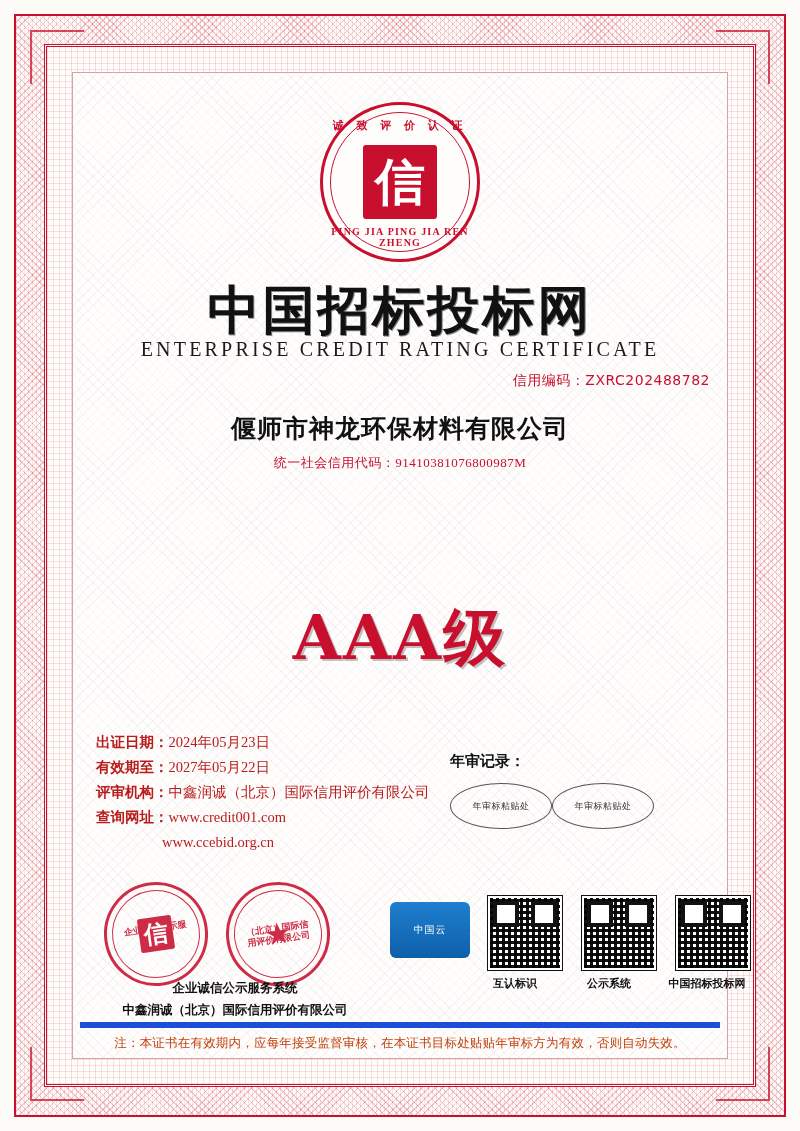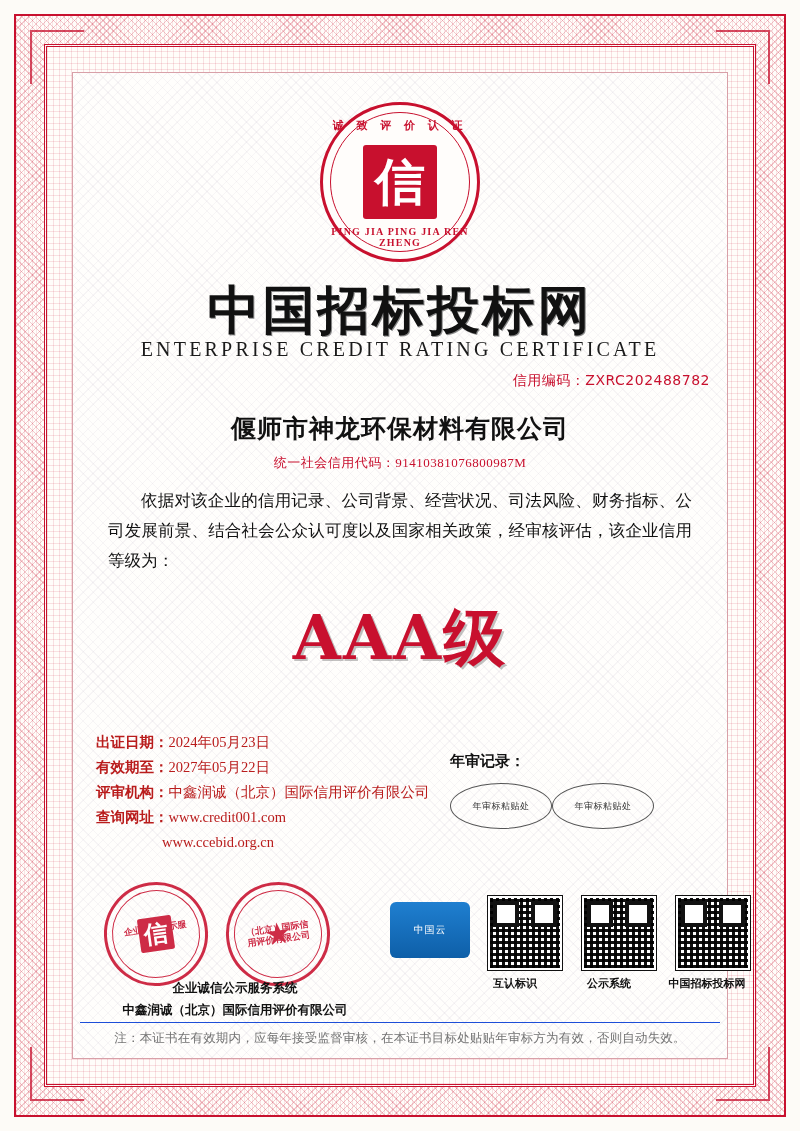--- a/index.html
+++ b/index.html
@@ -391,22 +391,22 @@
 
   
   .footer-note {
     position: absolute;
     left: 0;
     top: 942px;
     width: 640px;
     text-align: center;
     font-family: "DejaVu Sans", sans-serif;
     font-size: 12.5px;
-    color: #737373;
-    border-top: 1px solid #1d4ed8;
+    color: #c2410c;
+    border-top: 6px solid #1d4ed8;
     padding-top: 7px;
     letter-spacing: .2px;
   }
 </style>
 </head>
 <body>
 
 <div class="certificate">
 
   <div class="border-outer"></div>
@@ -427,21 +427,20 @@
     </div>
 
     <div class="title-cn">中国招标投标网</div>
     <div class="title-en">ENTERPRISE CREDIT RATING CERTIFICATE</div>
 
     <div class="cert-no">信用编码：ZXRC202488782</div>
 
     <div class="company">偃师市神龙环保材料有限公司</div>
     <div class="uscc">统一社会信用代码：91410381076800987M</div>
 
-    <div class="body-text">依据对该企业的信用记录、公司背景、经营状况、司法风险、财务指标、公司发展前景、结合社会公众认可度以及国家相关政策，经审核评估，该企业信用等级为：</div>
 
     <div class="grade">AAA级</div>
 
     <div class="details">
       <div class="row">
         <span class="lbl">出证日期：</span><span>2024年05月23日</span>
       </div>
       <div class="row">
         <span class="lbl">有效期至：</span><span>2027年05月22日</span>
       </div>

